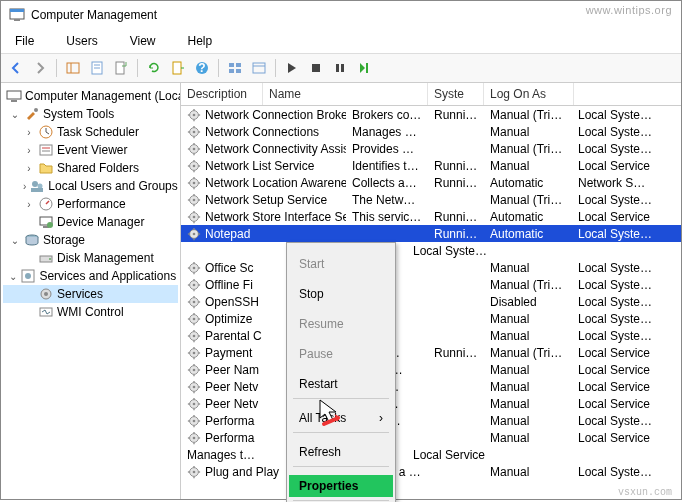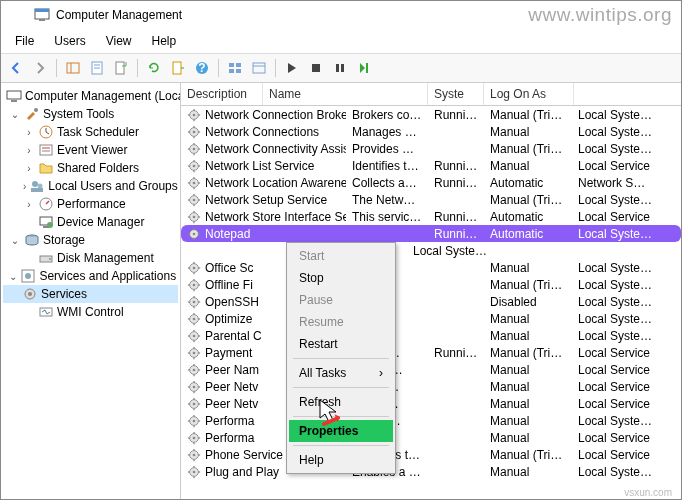--- a/index.html
+++ b/index.html
@@ -1,51 +1,51 @@
 <!DOCTYPE html>
 <html><head>
 <meta charset="utf-8">
 <style>
 * { margin: 0; padding: 0; box-sizing: border-box; font-family: "Segoe UI", Tahoma, sans-serif; font-size: 12px; }
 body { background: #fff; width: 682px; height: 502px; overflow: hidden; position: relative; }
 .window { border: 1px solid #888; height: 500px; display: flex; flex-direction: column; background: #fff; }
-.titlebar { display: flex; align-items: center; padding: 4px 8px; height: 28px; margin-left: 25px; }
+.titlebar { display: flex; align-items: center; padding: 4px 8px; height: 28px; }
 .titlebar-icon { width: 16px; height: 16px; margin-right: 6px; }
 .title { font-size: 12px; }
-.menubar { display: flex; padding: 2px 6px; gap: 4px; border-bottom: 1px solid #ddd; }
+.menubar { display: flex; padding: 2px 6px; gap: 16px; border-bottom: 1px solid #ddd; }
 .menubar span { padding: 3px 8px; cursor: default; }
 .toolbar { display: flex; align-items: center; padding: 3px 4px; border-bottom: 1px solid #ccc; gap: 2px; background: #f8f8f8; }
 .tool-btn { width: 22px; height: 22px; display: flex; align-items: center; justify-content: center; border: 1px solid transparent; }
 .tool-sep { width: 1px; height: 18px; background: #ccc; margin: 0 3px; }
 .main { flex: 1; display: flex; overflow: hidden; }
 .tree-pane { width: 180px; border-right: 1px solid #ccc; overflow: auto; padding: 4px 2px; }
 .tree-node { display: flex; align-items: center; padding: 1px 2px; white-space: nowrap; cursor: default; }
 .tree-node.selected { background: #cce8ff; }
 .twisty { width: 12px; display: inline-flex; justify-content: center; color: #555; font-size: 10px; }
 .node-icon { width: 16px; height: 16px; margin: 0 3px; display: inline-flex; align-items: center; justify-content: center; }
 .list-pane { flex: 1; overflow: auto; position: relative; }
 .list-header { display: flex; border-bottom: 1px solid #ccc; background: #fff; position: sticky; top: 0; }
 .list-header .col { padding: 4px 6px; border-right: 1px solid #e4e4e4; text-align: left; font-weight: normal; color: #333; }
 .col-name { width: 165px; }
 .col-desc { width: 82px; }
 .col-status { width: 56px; }
 .col-startup { width: 88px; }
 .col-logon { width: 90px; }
 .list-body .row { display: flex; align-items: center; height: 17px; }
-.list-body .row.selected { background: #8b5cf6; color: #fff; border-radius: 6px; }
+.list-body .row.selected { background: #1d4ed8; color: #fff; }
 .row .cell { padding: 0 6px; white-space: nowrap; overflow: hidden; text-overflow: ellipsis; }
 .row .cell.name { display: flex; align-items: center; gap: 4px; }
 .gear-icon { width: 14px; height: 14px; flex-shrink: 0; }
 .context-menu { position: absolute; left: 286px; top: 242px; width: 110px; background: #f0f0f0; border: 1px solid #a0a0a0; box-shadow: 2px 2px 4px rgba(0,0,0,.25); padding: 2px; z-index: 10; }
-.ctx-item { padding: 4px 10px; cursor: default; display: flex; justify-content: space-between; align-items: center; }
+.ctx-item { padding: 4px 10px; cursor: default; display: flex; justify-content: space-between; align-items: center; margin-top: 8px; }
 .ctx-item.disabled { color: #888; }
 .ctx-item.highlight { background: #22c55e; font-weight: bold; }
 .ctx-sep { height: 1px; background: #ccc; margin: 3px 4px; }
-.watermark { position: absolute; top: 4px; right: 10px; color: #aaa; font-size: 19px; letter-spacing: .5px; z-index: 50; }
-.attrib { position: absolute; bottom: 4px; right: 10px; color: #bbb; font-size: 10px; z-index: 50; }
+.watermark { position: absolute; top: 4px; right: 10px; color: #aaa; font-size: 11px; letter-spacing: .5px; z-index: 50; }
+.attrib { position: absolute; bottom: 4px; right: 10px; color: #bbb; font-size: 10px; z-index: 50; font-family: Liberation Mono, monospace; }
 .cursor { position: absolute; left: 318px; top: 398px; z-index: 20; pointer-events: none; }
 svg { display: block; }
 </style>
 </head>
 <body>
 
 <div class="watermark">www.wintips.org</div>
 <div class="attrib">vsxun.com</div>
 
 <div class="window">
@@ -261,21 +261,21 @@
       <div class="tree-node" style="padding-left:6px">
         <span class="twisty">⌄</span>
         <span class="node-icon">
             <svg width="16" height="16">
               <rect x="2" y="2" width="12" height="12" fill="#fff" stroke="#888"></rect>
               <circle cx="8" cy="8" r="3" fill="#8ab"></circle>
             </svg>
           </span>
         <span>Services and Applications</span>
       </div>
-      <div class="tree-node selected" style="padding-left:16px">
+      <div class="tree-node selected" style="padding-left:32px">
         <span class="node-icon">
             <svg width="16" height="16">
               <circle cx="8" cy="8" r="5" fill="#ddd" stroke="#888"></circle>
               <circle cx="8" cy="8" r="2" fill="#888"></circle>
             </svg>
           </span>
         <span>Services</span>
       </div>
       <div class="tree-node" style="padding-left:32px">
         <span class="node-icon">
@@ -695,35 +695,20 @@
                 </svg>
               </span>
               <span>Performa</span>
             </div>
             <div class="cell col-desc"></div>
             <div class="cell col-status"></div>
             <div class="cell col-startup">Manual</div>
             <div class="cell col-logon">Local Service</div>
           </div>
           <div class="row">
-            <div class="cell name col-name">
-              <span>
-                <svg class="gear-icon" viewBox="0 0 16 16">
-                  <circle cx="8" cy="8" r="5" fill="#e4e4e4" stroke="#888"></circle>
-                  <circle cx="8" cy="8" r="1.5" fill="#888"></circle>
-                  <g stroke="#888" stroke-width="1.5">
-                    <line x1="8" y1="1" x2="8" y2="3"></line>
-                    <line x1="8" y1="13" x2="8" y2="15"></line>
-                    <line x1="1" y1="8" x2="3" y2="8"></line>
-                    <line x1="13" y1="8" x2="15" y2="8"></line>
-                  </g>
-                </svg>
-              </span>
-              <span>Phone Service</span>
-            </div>
             <div class="cell col-desc">Manages th…</div>
             <div class="cell col-status"></div>
             <div class="cell col-startup">Manual (Trig…</div>
             <div class="cell col-logon">Local Service</div>
           </div>
           <div class="row">
             <div class="cell name col-name">
               <span>
                 <svg class="gear-icon" viewBox="0 0 16 16">
                   <circle cx="8" cy="8" r="5" fill="#e4e4e4" stroke="#888"></circle>
@@ -744,22 +729,22 @@
             <div class="cell col-logon">Local Syste…</div>
           </div>
         </div>
     </div>
   </div>
 </div>
 
 <div class="context-menu">
   <div class="ctx-item disabled">Start</div>
   <div class="ctx-item">Stop</div>
+  <div class="ctx-item disabled">Resume</div>
   <div class="ctx-item disabled">Pause</div>
-  <div class="ctx-item disabled">Resume</div>
   <div class="ctx-item">Restart</div>
   <div class="ctx-sep"></div>
   <div class="ctx-item">
       <span>All Tasks</span>
       <span>›</span>
     </div>
   <div class="ctx-sep"></div>
   <div class="ctx-item">Refresh</div>
   <div class="ctx-sep"></div>
   <div class="ctx-item highlight">Properties</div>

